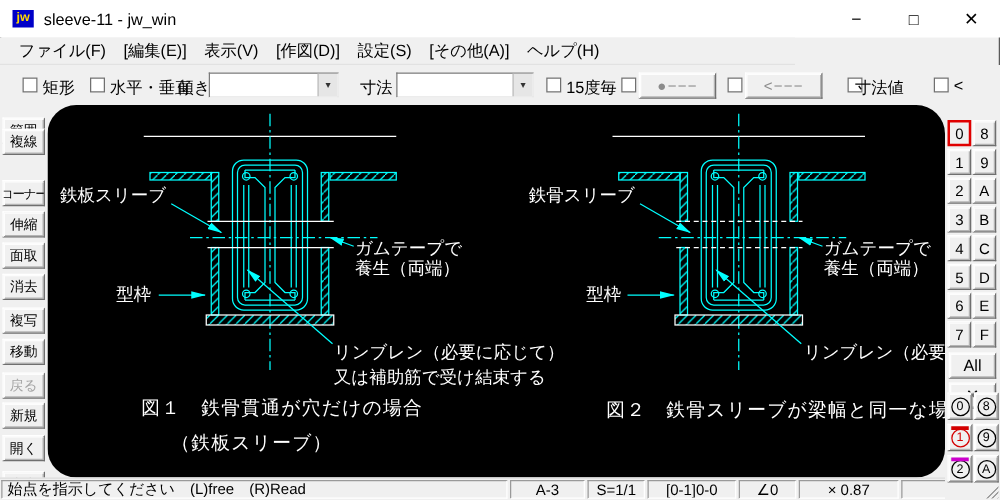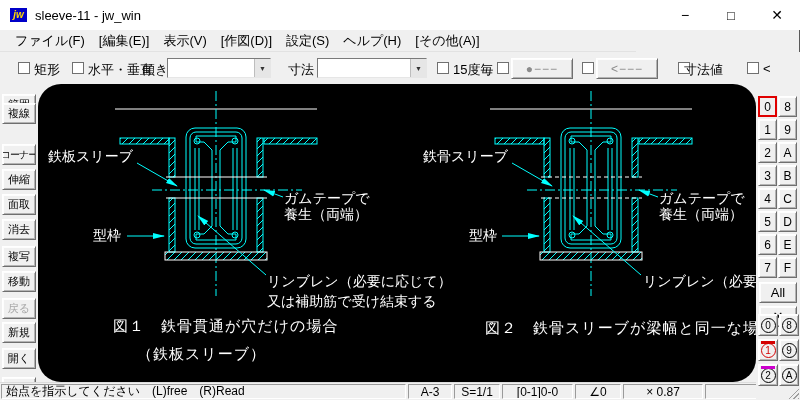--- a/index.html
+++ b/index.html
@@ -5,21 +5,21 @@
   * { margin:0; padding:0; box-sizing:border-box; }
   html,body { width:800px; height:400px; overflow:hidden; background:#fff;
               font-family:"Liberation Sans",sans-serif; }
   .window { position:relative; width:800px; height:400px; background:#f0f0f0;
             outline:1px solid #5a5a5a; outline-offset:-1px; }
 
   
   .titlebar { position:absolute; left:0; top:0; width:800px; height:30px; background:#fff;
               display:flex; align-items:center; }
   .jwicon { width:17px; height:14px; margin-left:10px; background:#0000c8; color:#ffd800;
-            font-size:10px; font-style:italic; font-weight:bold; line-height:14px;
+            font-size:10px; font-weight:bold; line-height:14px;
             text-align:center; flex:none; }
   .wtitle { margin-left:8px; font-size:13px; color:#000; flex:1; }
   .wbtn { width:46px; height:30px; display:flex; align-items:center; justify-content:center;
           font-size:14px; color:#000; }
   .wbtn.max { font-size:13px; }
 
   
   .menubar { position:absolute; left:0; top:30px; width:636px; height:22px; background:#f0f0f0;
              display:flex; align-items:center; padding-left:8px; border-bottom:1px solid #e2e2e2; }
   .menu-item { font-size:13px; color:#000; padding:0 7px; white-space:nowrap; }
@@ -103,22 +103,22 @@
     <span class="wbtn max">□</span>
     <span class="wbtn">✕</span>
   </div>
 
   <div class="menubar">
     <span class="menu-item">ファイル(F)</span>
     <span class="menu-item">[編集(E)]</span>
     <span class="menu-item">表示(V)</span>
     <span class="menu-item">[作図(D)]</span>
     <span class="menu-item">設定(S)</span>
+    <span class="menu-item">[その他(A)]</span>
     <span class="menu-item">ヘルプ(H)</span>
-    <span class="menu-item">[その他(A)]</span>
   </div>
 
   <div class="toolbar">
     <span class="cb" style="left:18px"></span>
     <span class="lbl" style="left:34px">矩形</span>
     <span class="cb" style="left:72px"></span>
     <span class="lbl" style="left:88px">水平・垂直</span>
     <span class="lbl" style="left:142px">傾き</span>
     <span class="combo" style="left:167px;width:104px">
       <span class="combo-val"></span>
@@ -259,21 +259,21 @@
     <button class="gbtn mag" style="left:2px;top:280px">
         <span class="circ">2</span>
       </button>
     <button class="gbtn" style="left:23px;top:280px">
         <span class="circ">A</span>
       </button>
   </div>
 
   <div class="statusbar">
     <span class="sb-panel sb-msg">始点を指示してください　(L)free　(R)Read</span>
-    <span class="sb-panel" style="width:44px">A-3</span>
+    <span class="sb-panel" style="width:60px">A-3</span>
     <span class="sb-panel" style="width:46px">S=1/1</span>
     <span class="sb-panel" style="width:71px">[0-1]0-0</span>
     <span class="sb-panel" style="width:46px">∠0</span>
     <span class="sb-panel" style="width:80px">× 0.87</span>
     <span class="sb-panel" style="flex:1;margin-right:0"></span>
   </div>
   <span class="grip"></span>
 
 </div>
 

